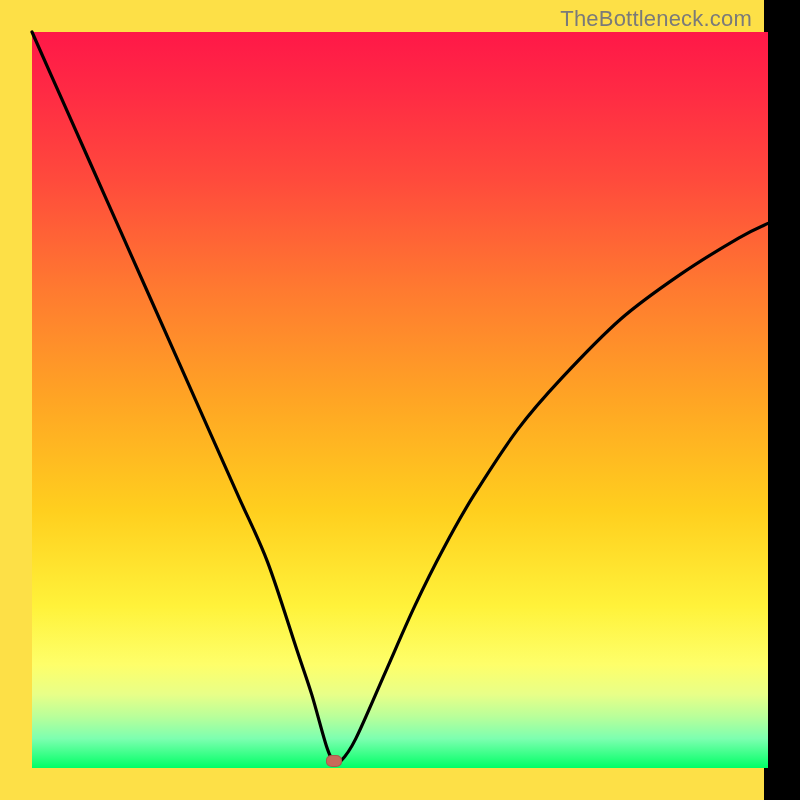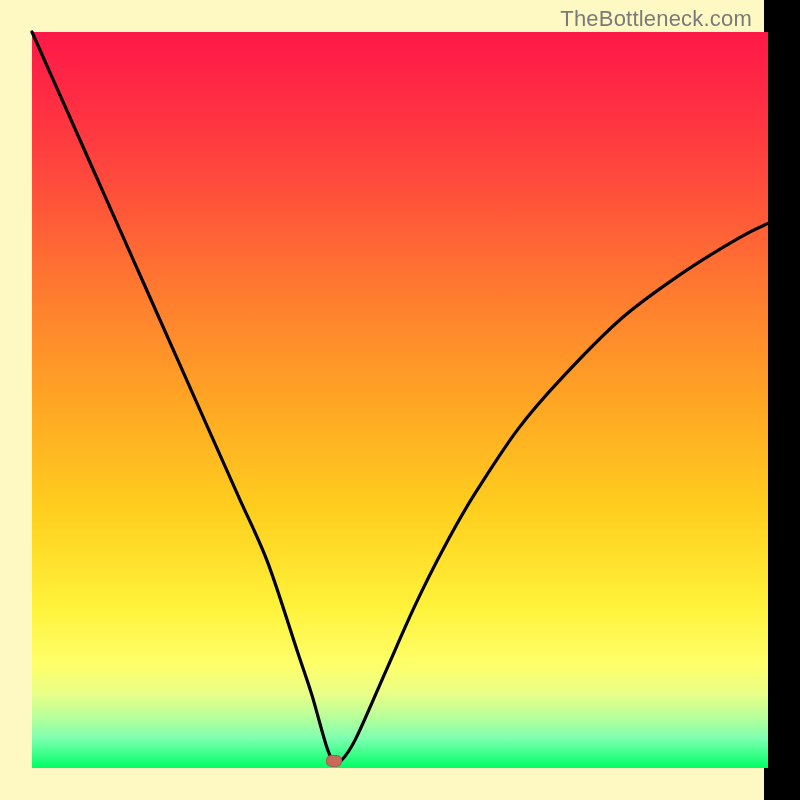--- a/index.html
+++ b/index.html
@@ -10,21 +10,21 @@
     background: #000;
     font-family: Arial, Helvetica, sans-serif;
     overflow: hidden;
   }
   .frame {
     position: absolute;
     left: 0;
     top: 0;
     width: 764px;
     height: 800px;
-    background: #fef9c3;
+    background: #fde047;
   }
   .plot-area {
     position: absolute;
     left: 32px;
     top: 32px;
     width: 736px;
     height: 736px;
     
     background: linear-gradient(to bottom,
       #ff1848 0%,

